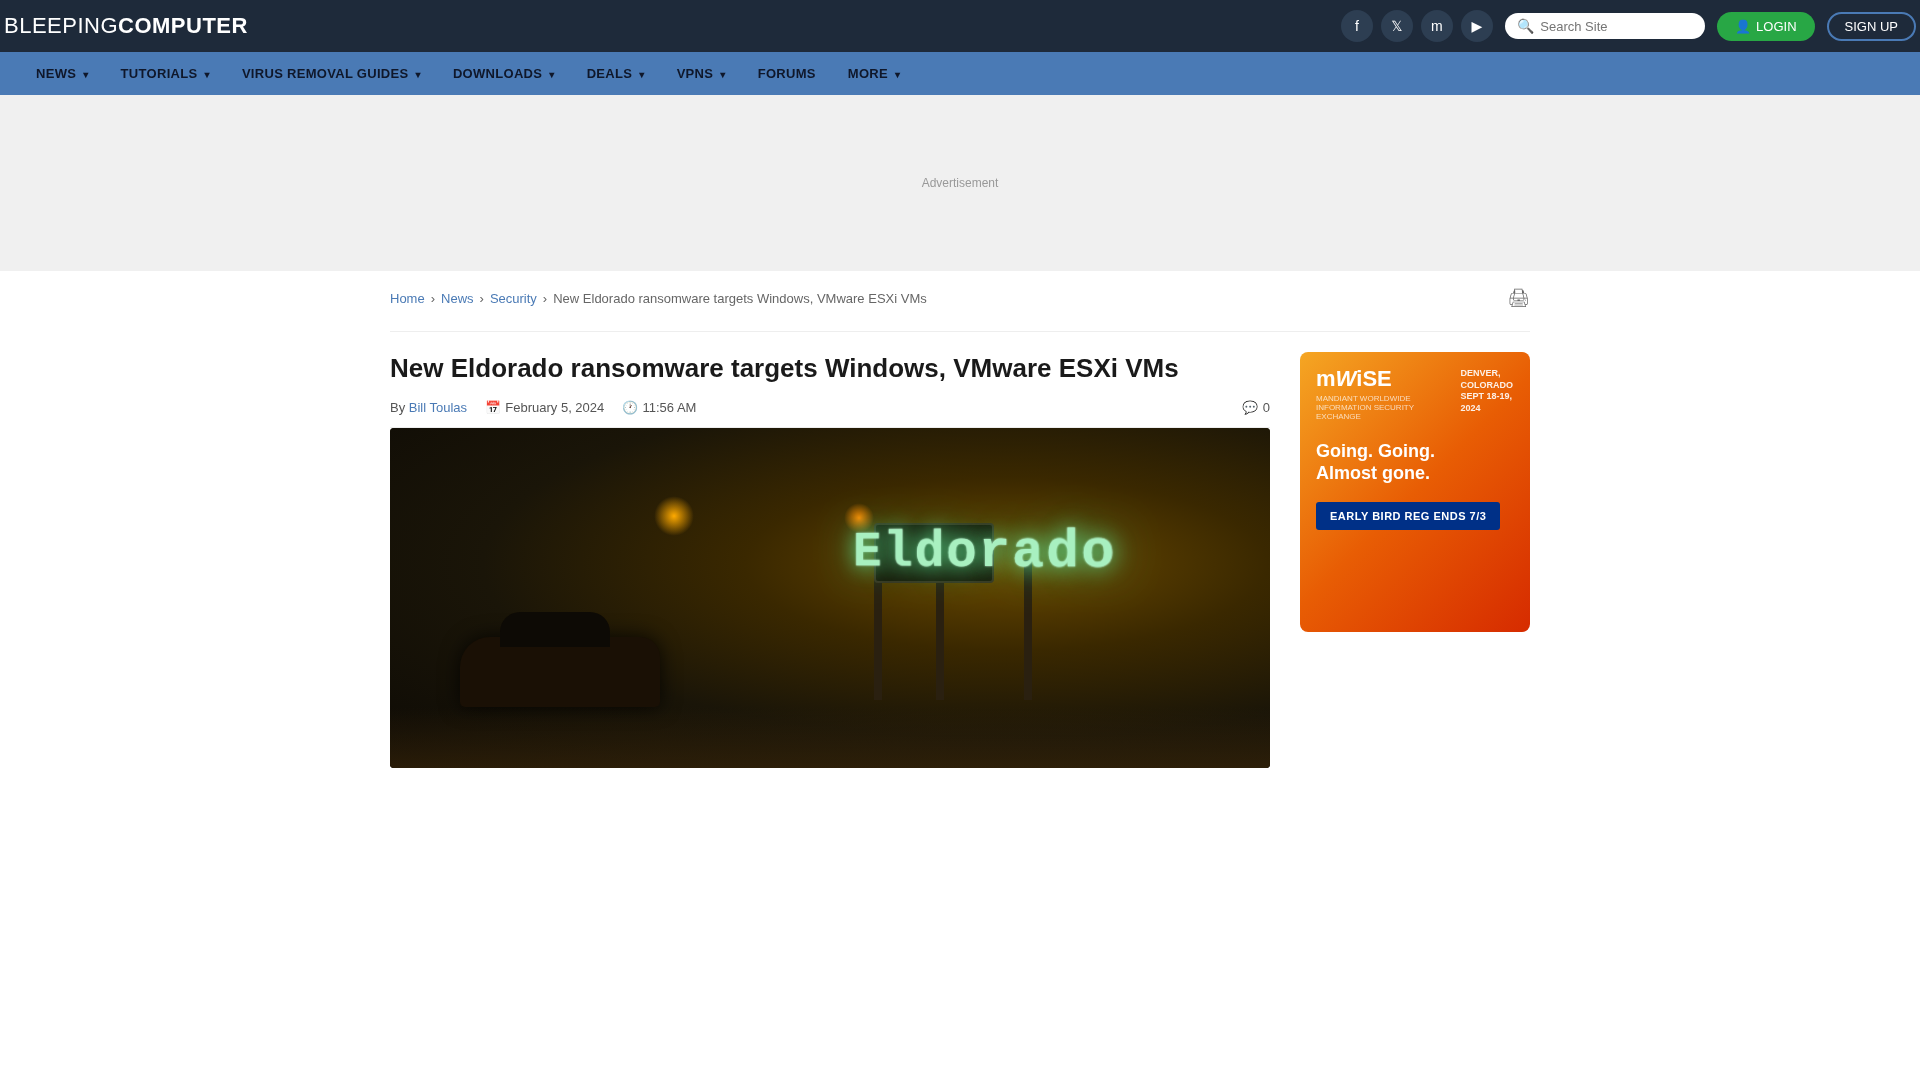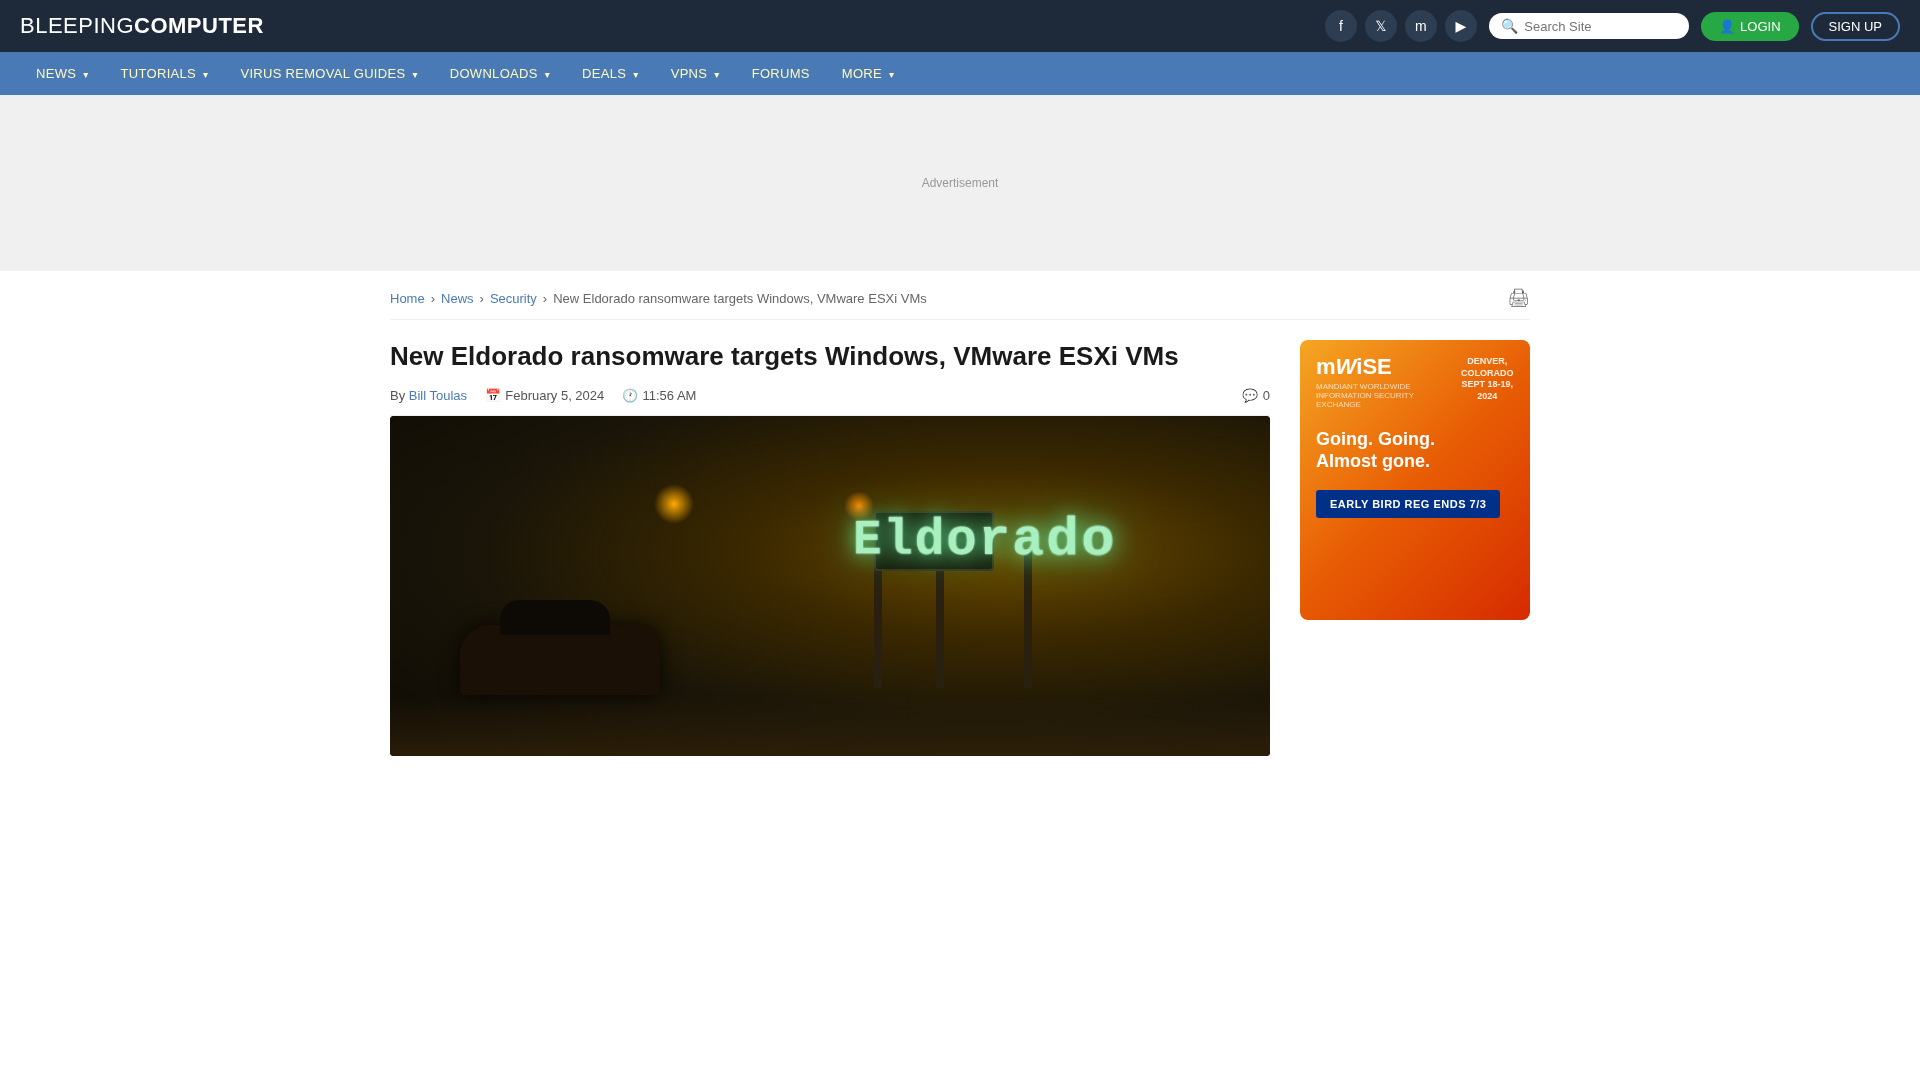--- a/index.html
+++ b/index.html
@@ -1,21 +1,21 @@
 <!DOCTYPE html>
 <html><head>
   <meta charset="utf-8">
   <style>
     * { margin: 0; padding: 0; box-sizing: border-box; }
     body { font-family: Arial, sans-serif; background: #fff; color: #333; font-size: 14px; }
 
     
     .site-header {
       background: #1e2a3a;
-      padding: 10px 20px;
+      padding: 10px 4px;
       display: flex;
       align-items: center;
       justify-content: space-between;
     }
     .logo {
       font-size: 22px;
       color: #fff;
       font-weight: 300;
       letter-spacing: 0.5px;
     }
@@ -71,25 +71,25 @@
     }
 
     
     .main-nav {
       background: #4a7ab5;
       display: flex;
       align-items: center;
       padding: 0 20px;
     }
     .main-nav a {
-      color: #fef9c3;
+      color: #0f172a;
       text-decoration: none;
       padding: 14px 16px;
       font-size: 13px;
-      font-weight: 400;
+      font-weight: 700;
       display: inline-block;
       text-transform: uppercase;
       letter-spacing: 0.3px;
     }
     .main-nav a .arrow { font-size: 10px; margin-left: 4px; }
 
     
     .ad-banner {
       background: #f0f0f0;
       height: 176px;
@@ -105,21 +105,21 @@
       max-width: 1180px;
       margin: 0 auto;
       padding: 0 20px;
     }
 
     
     .breadcrumb {
       display: flex;
       align-items: center;
       gap: 6px;
-      padding: 16px 0 10px;
+      padding: 16px 0 22px;
       font-size: 13px;
       border-bottom: 1px solid #eee;
       margin-bottom: 0;
     }
     .breadcrumb a { color: #4a7ab5; text-decoration: none; }
     .breadcrumb span { color: #666; }
     .breadcrumb-separator { color: #999; }
     .print-icon {
       margin-left: auto;
       color: #666;
@@ -489,21 +489,21 @@
     </div>
 
     <div class="sidebar">
 
       <div class="sidebar-ad">
         <div class="ad-logo-area">
           <div>
             <div class="mwise-logo">m<span class="w-special">W</span>iSE</div>
             <div class="mandiant-text">MANDIANT WORLDWIDE INFORMATION SECURITY EXCHANGE</div>
           </div>
-          <div style="margin-left:auto; text-align:center;">
+          <div style="margin-left:auto; text-align:left;">
             <div class="ad-location">DENVER, COLORADO</div>
             <div class="ad-location">SEPT 18-19, 2024</div>
           </div>
         </div>
         <div class="ad-tagline">
           <div>Going. Going.</div>
           <div>Almost gone.</div>
         </div>
         <button class="ad-cta-btn">EARLY BIRD REG ENDS 7/3</button>
       </div>

